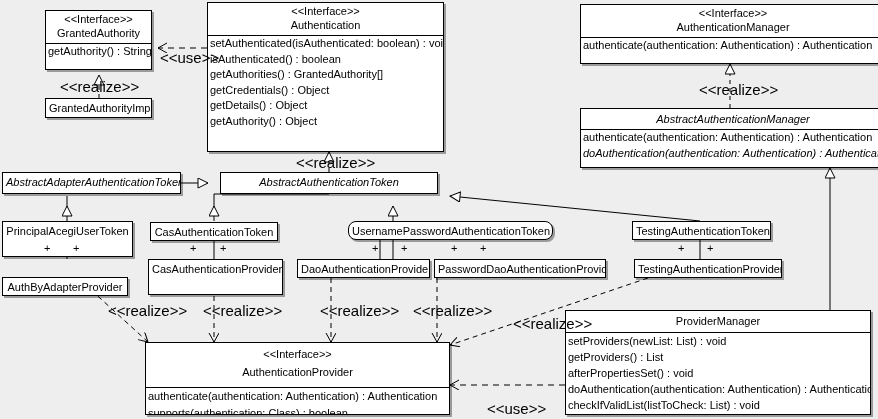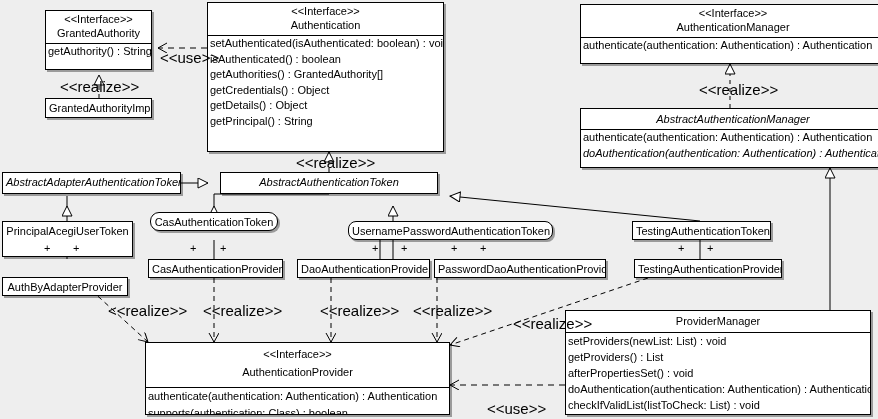--- a/index.html
+++ b/index.html
@@ -106,21 +106,21 @@
     <div class="hdr">
       <div class="stereo">&lt;&lt;Interface&gt;&gt;</div>
       <div class="cname">Authentication</div>
     </div>
     <div class="sep ops">
       <div class="op">setAuthenticated(isAuthenticated: boolean) : void</div>
       <div class="op">isAuthenticated() : boolean</div>
       <div class="op">getAuthorities() : GrantedAuthority[]</div>
       <div class="op">getCredentials() : Object</div>
       <div class="op">getDetails() : Object</div>
-      <div class="op">getPrincipal() : String</div>
+      <div class="op">getAuthority() : Object</div>
     </div>
   </div>
 
   <div class="cls" style="left:580px;top:4px;width:306px;height:60px;">
     <div class="hdr">
       <div class="stereo">&lt;&lt;Interface&gt;&gt;</div>
       <div class="cname">AuthenticationManager</div>
     </div>
     <div class="sep ops">
       <div class="op">authenticate(authentication: Authentication) : Authentication</div>
@@ -141,21 +141,21 @@
     <div class="simple" style="font-style:italic;">AbstractAdapterAuthenticationToken</div>
   </div>
 
   <div class="cls" style="left:220px;top:172px;width:218px;height:22px;">
     <div class="simple" style="font-style:italic;border-radius:8px;">AbstractAuthenticationToken</div>
   </div>
 
   <div class="cls" style="left:2px;top:221px;width:131px;height:36px;">
     <div class="simple">PrincipalAcegiUserToken</div>
   </div>
-  <div class="cls" style="left:150px;top:212px;width:128px;height:19px;border-radius:9px;">
+  <div class="cls" style="left:150px;top:222px;width:128px;height:19px;">
     <div class="simple">CasAuthenticationToken</div>
   </div>
   <div class="cls" style="left:348px;top:221px;width:205px;height:19px;border-radius:8px;">
     <div class="simple">UsernamePasswordAuthenticationToken</div>
   </div>
   <div class="cls" style="left:632px;top:221px;width:139px;height:19px;">
     <div class="simple">TestingAuthenticationToken</div>
   </div>
 
   <div class="plus" style="left:44px;top:243px;">+</div>
@@ -165,21 +165,21 @@
   <div class="plus" style="left:372px;top:243px;">+</div>
   <div class="plus" style="left:401px;top:243px;">+</div>
   <div class="plus" style="left:451px;top:243px;">+</div>
   <div class="plus" style="left:480px;top:243px;">+</div>
   <div class="plus" style="left:678px;top:243px;">+</div>
   <div class="plus" style="left:707px;top:243px;">+</div>
 
   <div class="cls" style="left:2px;top:277px;width:126px;height:19px;">
     <div class="simple">AuthByAdapterProvider</div>
   </div>
-  <div class="cls" style="left:148px;top:259px;width:135px;height:19px;">
+  <div class="cls" style="left:148px;top:259px;width:135px;height:36px;">
     <div class="simple">CasAuthenticationProvider</div>
   </div>
   <div class="cls" style="left:297px;top:259px;width:133px;height:19px;">
     <div class="simple">DaoAuthenticationProvider</div>
   </div>
   <div class="cls" style="left:434px;top:259px;width:172px;height:19px;">
     <div class="simple">PasswordDaoAuthenticationProvider</div>
   </div>
   <div class="cls" style="left:634px;top:259px;width:148px;height:19px;">
     <div class="simple">TestingAuthenticationProvider</div>

